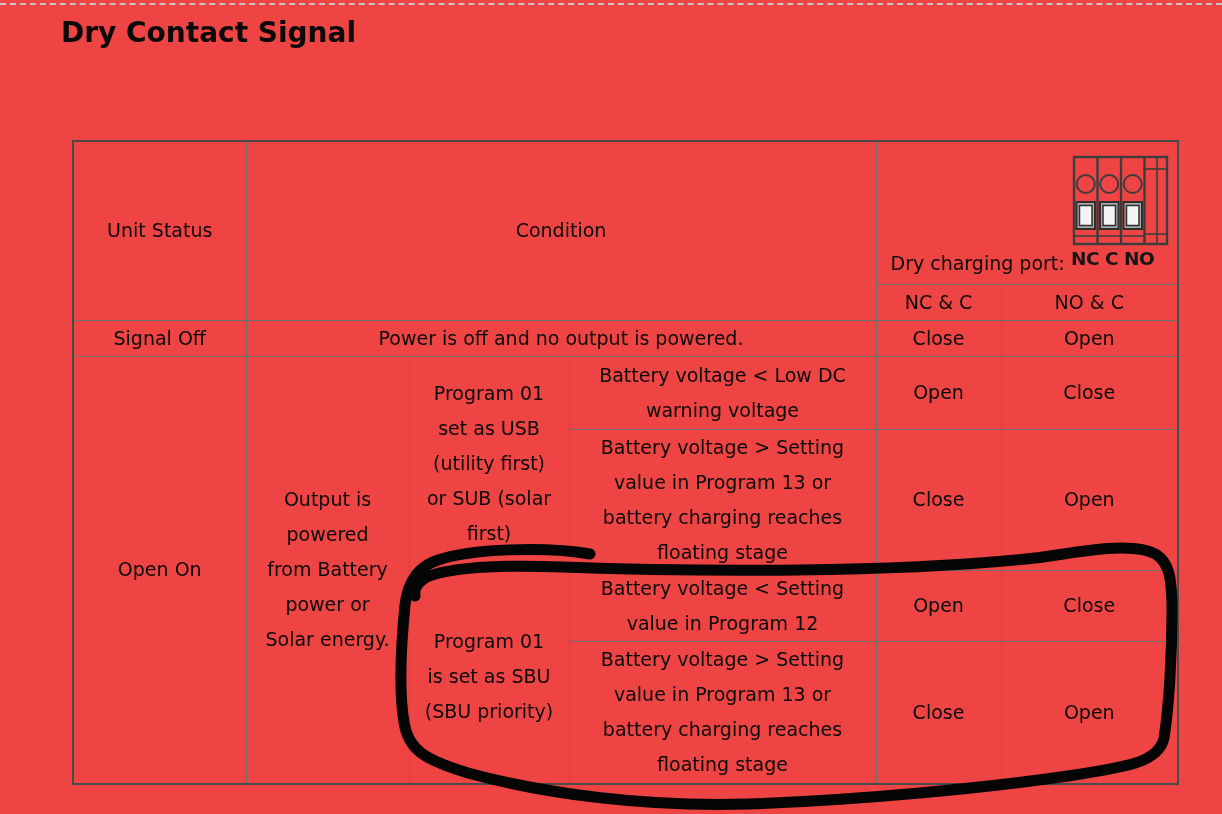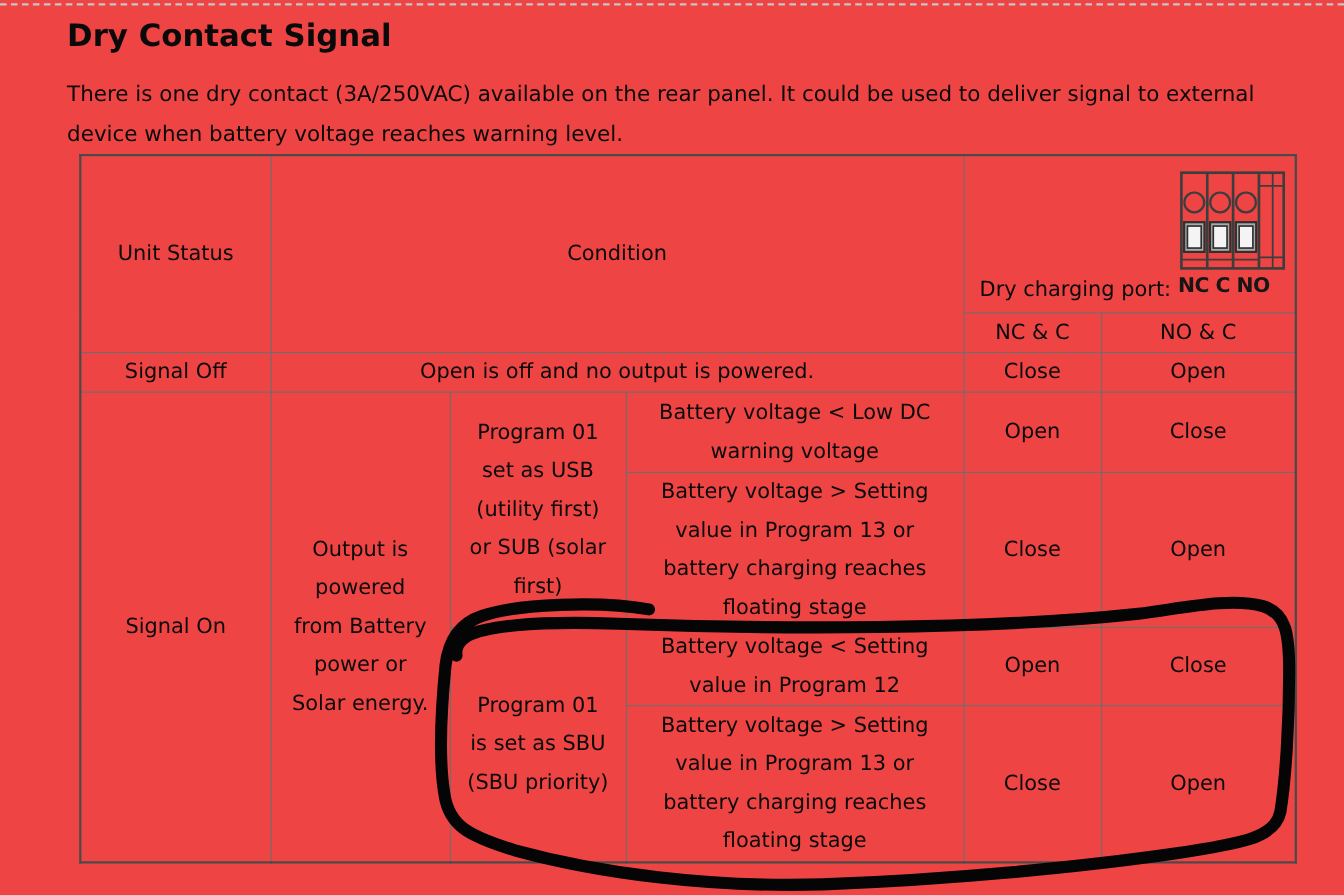--- a/index.html
+++ b/index.html
@@ -56,22 +56,20 @@
 </style>
 </head>
 <body>
 
 <div class="page">
 
   <div class="page-boundary"></div>
 
   <h1 class="doc-title">Dry Contact Signal</h1>
 
-  <p class="intro">There is one dry contact (3A/250VAC) available on the rear panel. It could be used to deliver signal to external
-device when battery voltage reaches warning level.</p>
 
   <table class="dct">
     <colgroup>
       <col style="width:173px">
         <col style="width:163px">
         <col style="width:160px">
       <col style="width:307px">
         <col style="width:125px">
         <col style="width:177px">
     </colgroup>
@@ -110,26 +108,26 @@
             <text x="0" y="110" font-size="18.5" font-weight="bold" letter-spacing="-0.5" fill="#161616">NC C NO</text>
           </svg>
         </td>
       </tr>
       <tr class="h35">
         <td>NC &amp; C</td>
         <td>NO &amp; C</td>
       </tr>
       <tr class="h35">
         <td class="thick-top thick-bottom">Signal Off</td>
-        <td colspan="3" class="left-mid thick-top thick-bottom">Open is off and no output is powered.</td>
+        <td colspan="3" class="left-mid thick-top thick-bottom">Power is off and no output is powered.</td>
         <td class="thick-top thick-bottom">Close</td>
         <td class="thick-top thick-bottom">Open</td>
       </tr>
       <tr class="h73">
-        <td rowspan="4">Signal On</td>
+        <td rowspan="4">Open On</td>
         <td rowspan="4" class="tl">Output is
 powered
 from Battery
 power or
 Solar energy.</td>
         <td rowspan="2" class="tl">Program 01
 set as USB
 (utility first)
 or SUB (solar
 first)</td>

